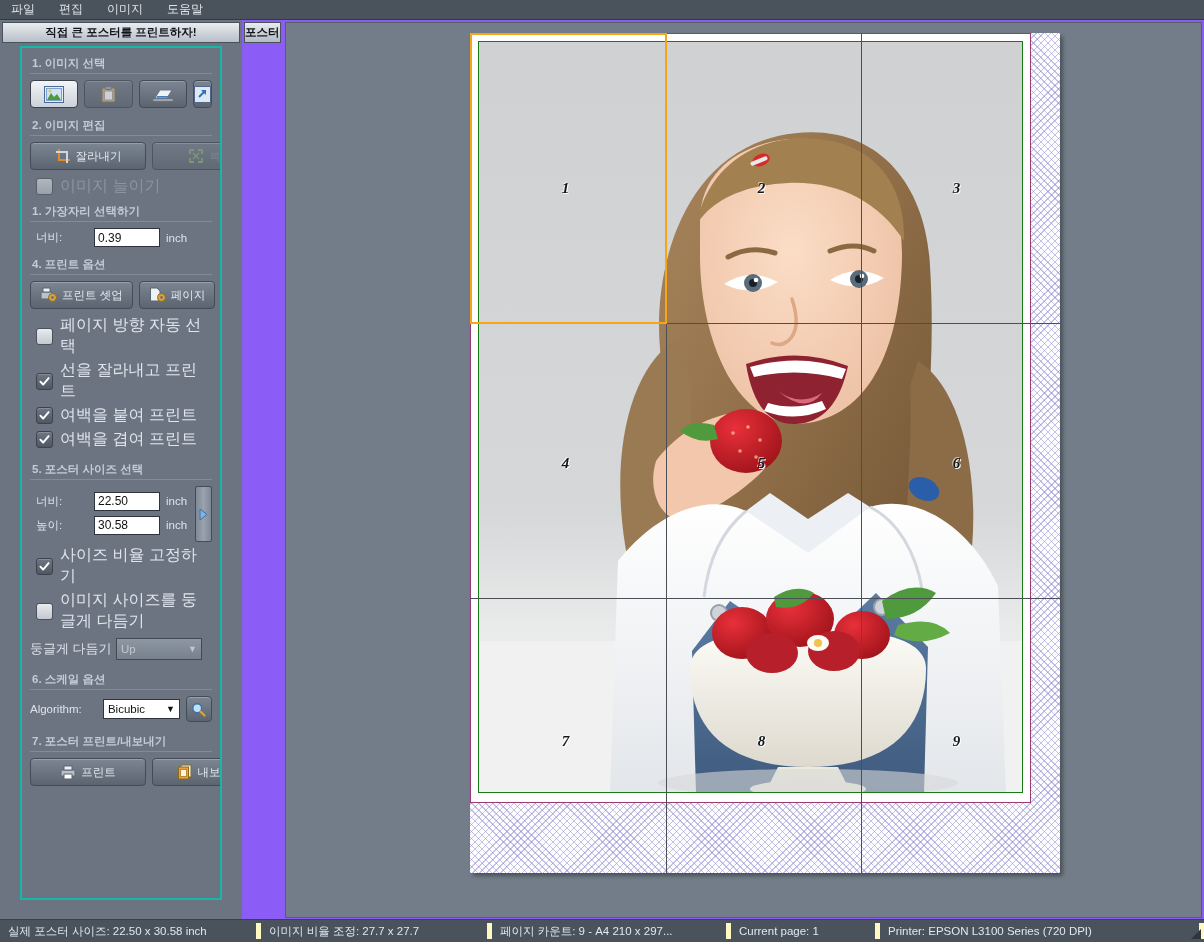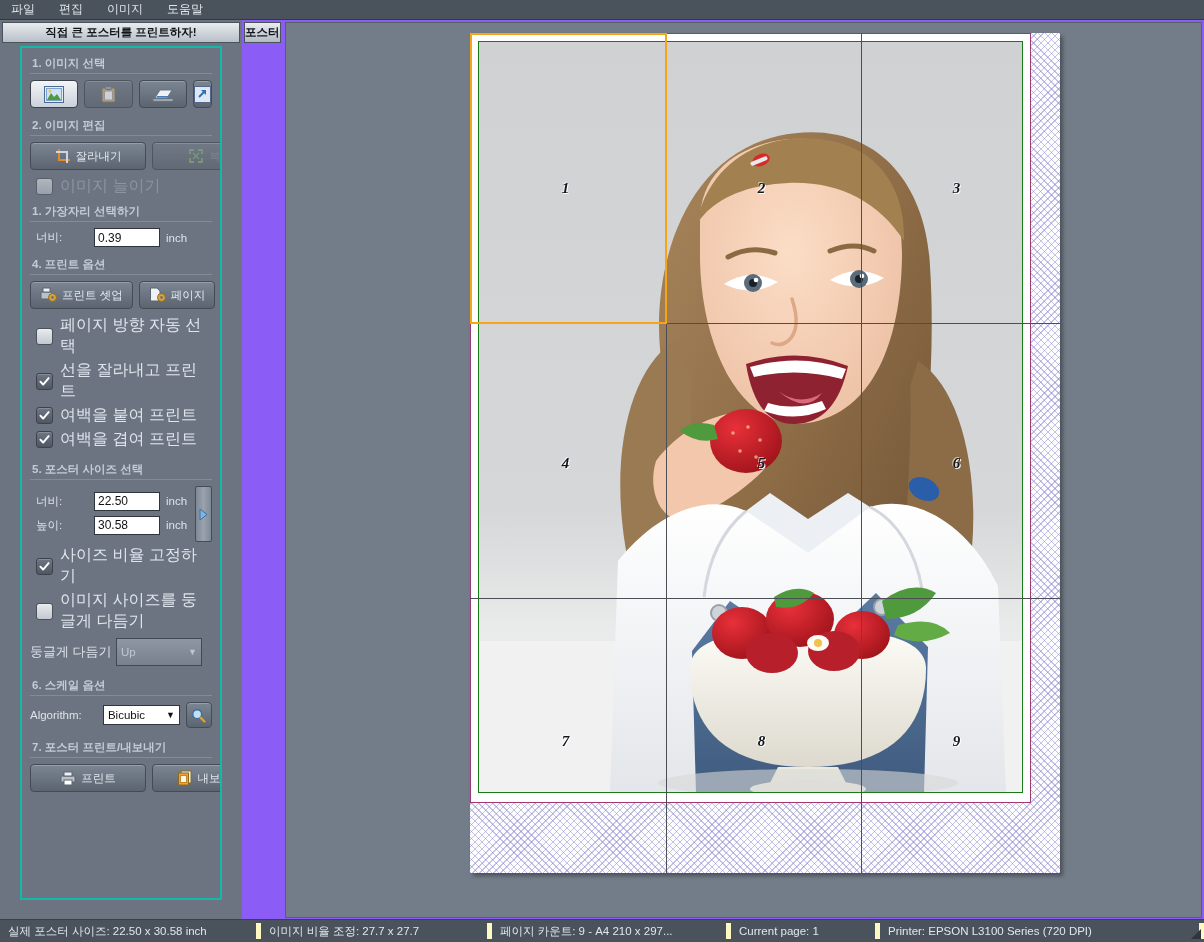--- a/index.html
+++ b/index.html
@@ -81,21 +81,21 @@
   .txtin{
     width:66px;height:19px;background:#fff;color:#111;
     border:1px solid #2f353d;font-size:12px;
     font-family:"Liberation Sans",sans-serif;
     padding:0 3px;box-sizing:border-box;
   }
   .unit{font-size:11.5px;color:#dde3ea;}
 
   
   .sel-box{
-    height:28px;background:linear-gradient(#9aa3ae,#7c8693);
+    height:22px;background:linear-gradient(#9aa3ae,#7c8693);
     border:1px solid #343b44;color:#e9edf2;font-size:11.5px;
     display:flex;align-items:center;padding:0 4px;cursor:pointer;
     position:relative;box-sizing:border-box;
   }
   .sel-box .caret{margin-left:auto;font-size:9px;}
   .sel-box.white{background:#fff;color:#111;border:1px solid #2f353d;}
   .sel-box.dis{color:#dce1e8;opacity:.75;}
 
   
   .vslider{

